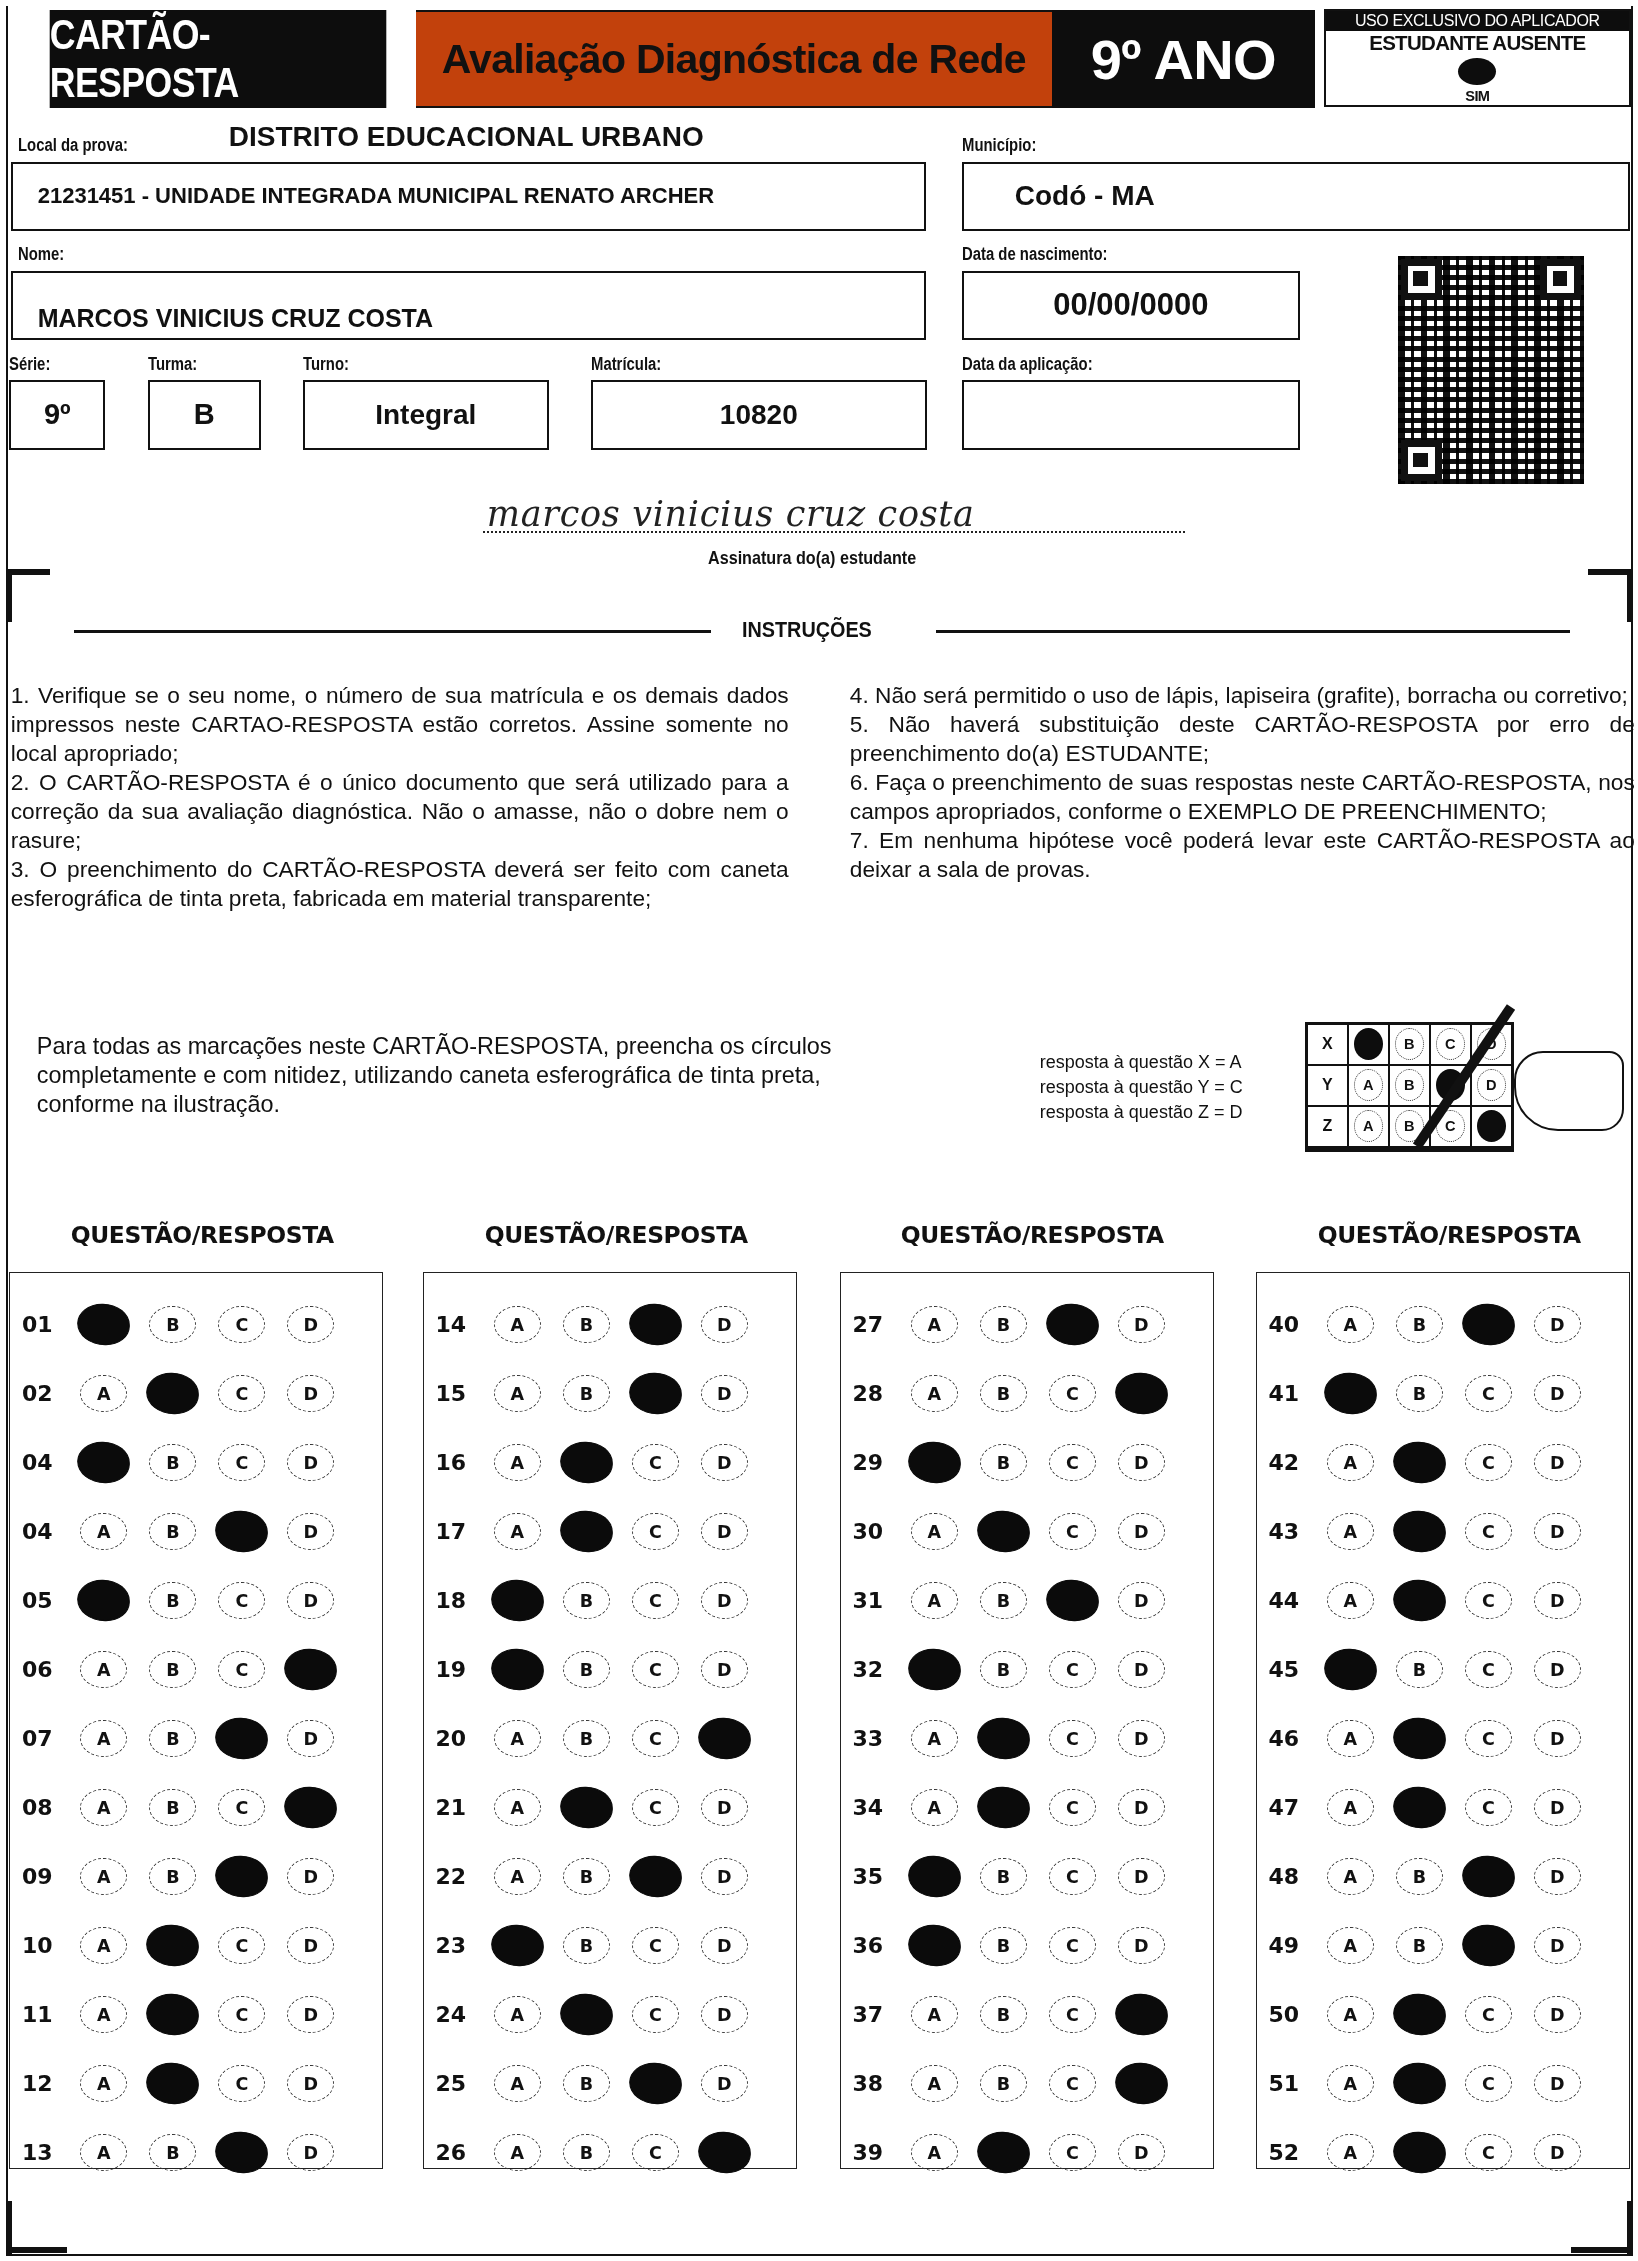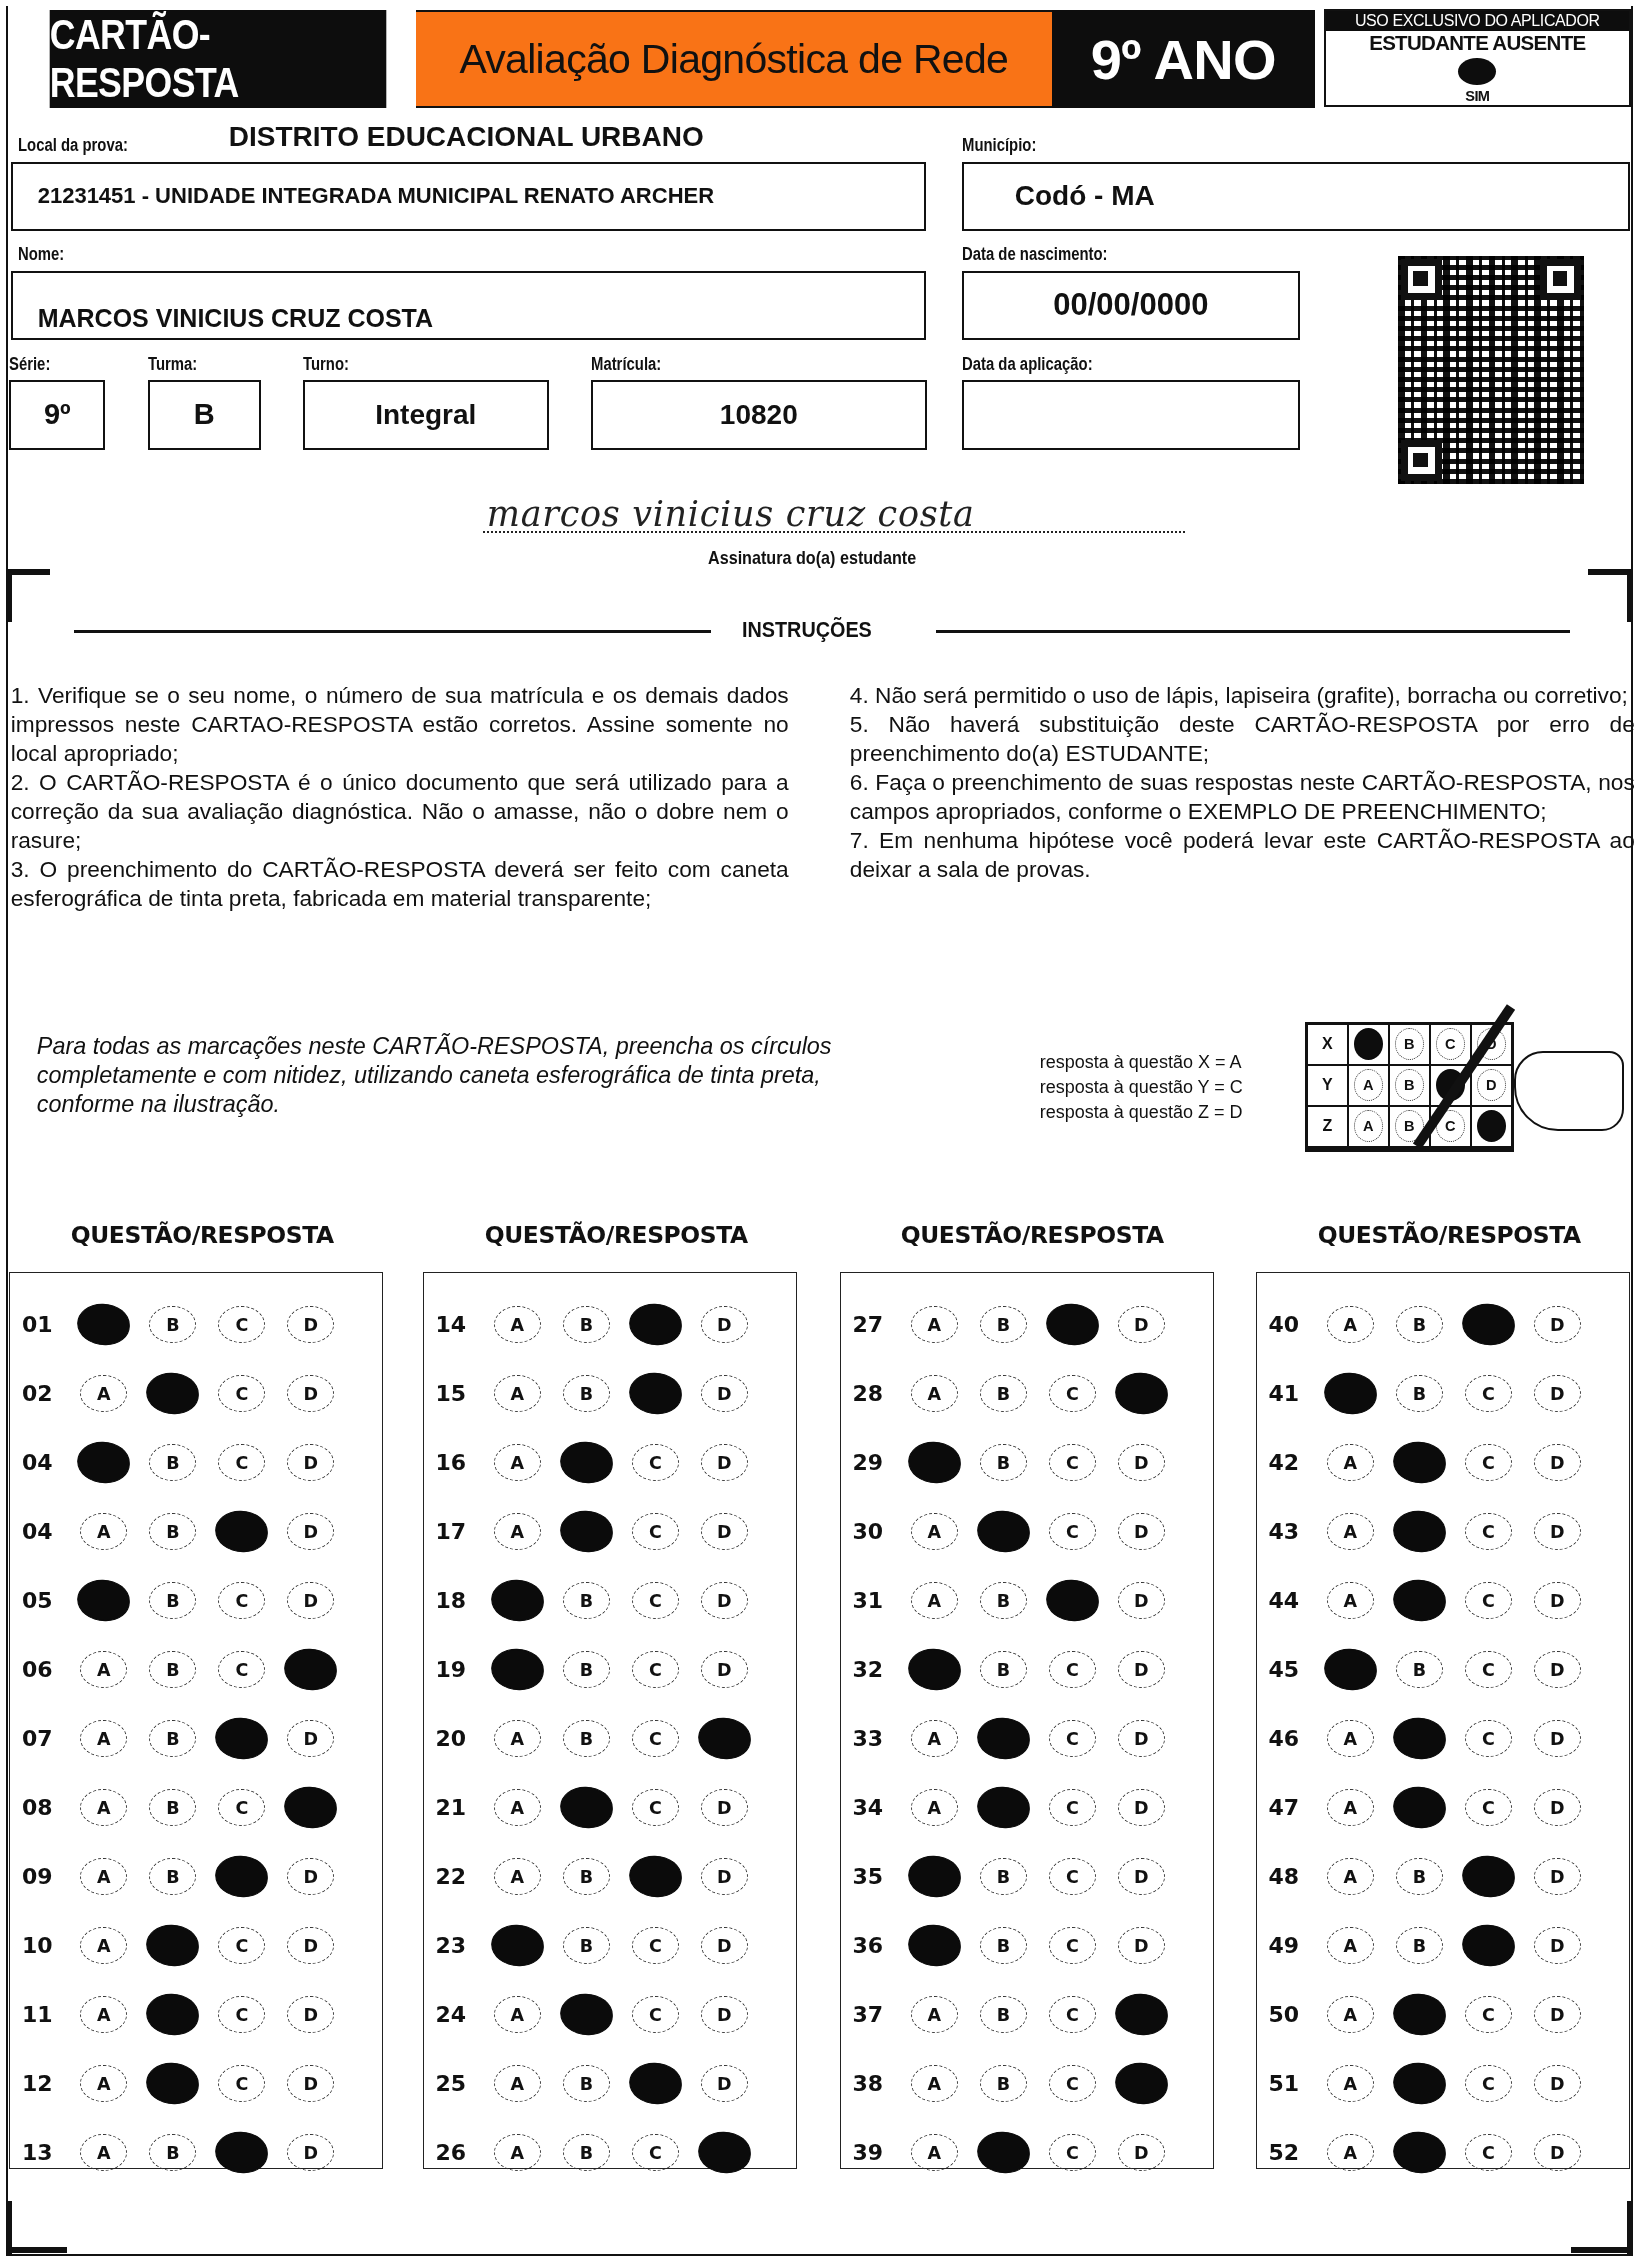--- a/index.html
+++ b/index.html
@@ -3,21 +3,21 @@
 <meta charset="utf-8">
 <style>
   * { box-sizing: border-box; margin: 0; padding: 0; }
   html, body { width: 1639px; height: 2261px; background: #ffffff; }
   body { font-family: "Liberation Sans", sans-serif; color: #111; position: relative; overflow: hidden; }
   .page { position: absolute; left: 5.8px; top: 5.8px; width: 1627px; height: 2250px; border-left: 2.2px solid #111; border-right: 2.2px solid #111; border-bottom: 2.2px solid #111; }
 
   
   .hdr { position: absolute; left: 12px; top: 4.4px; height: 98px; display: flex; }
   .hdr-black { background: #0d0d0d; color: #fff; display: flex; align-items: center; justify-content: center; font-family: "Liberation Sans", sans-serif; font-weight: 700; letter-spacing: -0.7px; }
-  .hdr-white { background: #f97316; border-top: 2.2px solid #111; border-bottom: 2.2px solid #111; display: flex; align-items: center; justify-content: center; font-weight: 400; letter-spacing: -0.7px; }
+  .hdr-white { background: #c2410c; border-top: 2.2px solid #111; border-bottom: 2.2px solid #111; display: flex; align-items: center; justify-content: center; font-weight: 700; letter-spacing: -0.7px; }
   .hdr .title1 { width: 396px; height: 98px; font-size: 42px; transform: scaleX(0.85); transform-origin: center; }
   .hdr .title2 { width: 636px; height: 98px; font-size: 41px; }
   .hdr .title3 { width: 263px; height: 98px; font-size: 56px; }
   .applic { position: absolute; left: 1316px; top: 2.9px; width: 307px; height: 98px; border: 2.2px solid #111; }
   .applic-top { background: #0d0d0d; color: #fff; font-size: 16px; text-align: center; height: 20.5px; line-height: 20.5px; letter-spacing: -0.4px; }
   .applic-body { display: flex; align-items: center; justify-content: center; height: 73px; font-weight: 700; font-size: 20.5px; gap: 2.9px; letter-spacing: -0.7px; flex-direction: column; }
   .applic-body .dot { width: 38px; height: 44px; background: #0d0d0d; border-radius: 50%; }
   .applic-body .sim { font-size: 14.6px; }
 
   
@@ -40,21 +40,21 @@
 
   .corner { position: absolute; background: #111; }
 
   
   .instr-title { position: absolute; left: 0; top: 611px; width: 1627px; height: 29px; }
   .instr-title .rule { position: absolute; top: 13px; height: 3.7px; background: #111; }
   .instr-title .txt { position: absolute; left: 734px; top: 0; font-size: 22px; font-weight: 700; transform: scaleX(0.9); transform-origin: left; }
   .instr-col { position: absolute; top: 675px; font-size: 22.7px; line-height: 29px; text-align: justify; }
   .instr-col p { margin: 0; }
 
-  .fill-note { position: absolute; left: 29px; top: 1026px; width: 840px; font-size: 23.4px; line-height: 29px; font-style: italic; }
+  .fill-note { position: absolute; left: 29px; top: 1026px; width: 840px; font-size: 23.4px; line-height: 29px; }
   .examples { position: absolute; left: 1032px; top: 1044px; font-size: 18px; font-weight: 400; line-height: 25px; }
   .ex-grid { position: absolute; left: 1297px; top: 1016px; border: 2.9px solid #111; border-bottom-width: 5.8px; display: grid; grid-template-columns: 41px 41px 41px 41px 41px; }
   .ex-cell { height: 41px; border: 1.5px solid #111; display: flex; align-items: center; justify-content: center; font-weight: 700; font-size: 16px; }
   .ex-bub { width: 29px; height: 32px; border-radius: 50%; border: 1.5px dotted #333; display: flex; align-items: center; justify-content: center; font-size: 14.6px; font-weight: 700; }
   .ex-bub.filled { background: #0d0d0d; border-color: #0d0d0d; color: transparent; }
   .pen { position: absolute; left: 1498px; top: 1001px; width: 10.2px; height: 168px; background: #111; transform: rotate(34deg); transform-origin: top; }
   .hand { position: absolute; left: 1506px; top: 1045px; width: 110px; height: 80px; border: 2.2px solid #111; border-radius: 29px 14.6px 22px 44px; background: #fff; }
 
   
   .col-title { position: absolute; top: 1215px; font-size: 23.4px; font-weight: 700; font-family: "DejaVu Sans", sans-serif; letter-spacing: -0.4px; }

